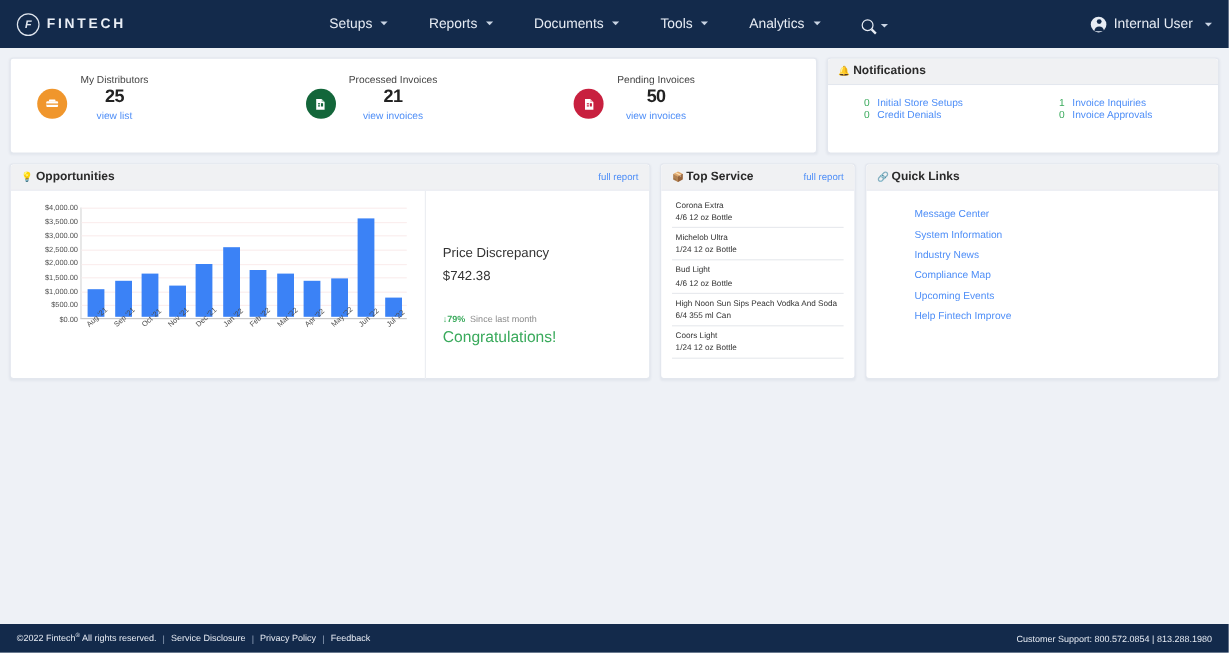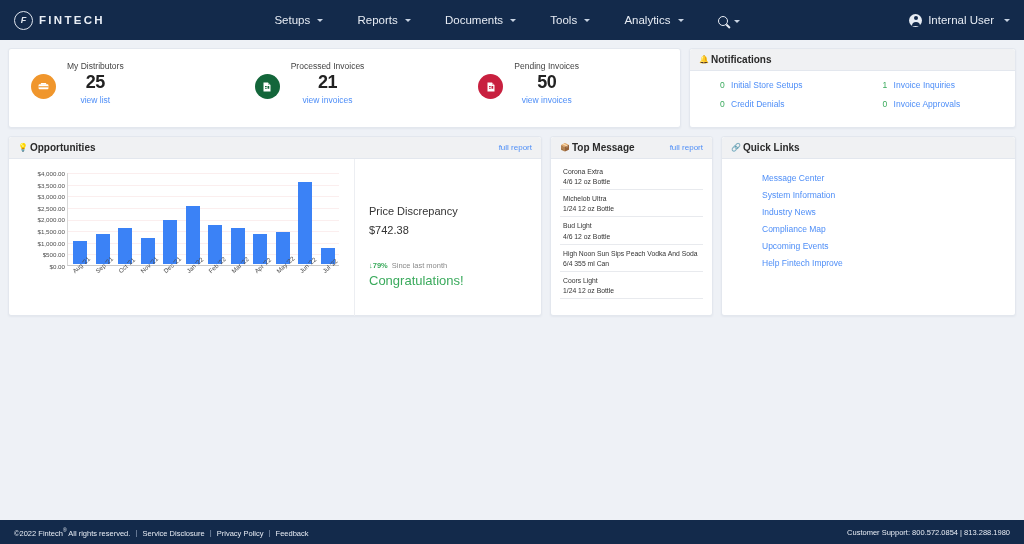--- a/index.html
+++ b/index.html
@@ -55,26 +55,26 @@
 
   
   .stats { flex: 0 0 673px; height: 80px; display: flex; align-items: flex-start; padding: 12px 0 0 0;}
   .stat { flex: 1; display: flex; gap: 11px; padding-left: 22px; }
   .stat-icon {
     width: 25px; height: 25px; border-radius: 50%; flex: 0 0 25px;
     display: flex; align-items: center; justify-content: center; margin-top: 13px;
   }
   .stat-body { display: flex; flex-direction: column; text-align: center; }
   .stat-label { font-size: 8.5px; color: #444; margin-bottom: 1px; }
-  .stat-value { font-size: 18px; font-weight: 700; color: #222; line-height: 1.15; letter-spacing:-0.5px;}
+  .stat-value { font-size: 15px; font-weight: 700; color: #222; line-height: 1.15; letter-spacing:-0.5px;}
   .stat-link { font-size: 8.5px; color: #4e8ef7; margin-top: 2px; cursor:pointer;}
 
   
   .notif { flex: 1; height: 80px; }
-  .notif-body { padding: 9px 0 0 0; display: grid; grid-template-columns: 1fr 1fr; row-gap: 9px; }
+  .notif-body { padding: 9px 0 0 0; display: grid; grid-template-columns: 1fr 1fr; }
   .notif-item { font-size: 8.5px; padding-left: 30px; white-space: nowrap; }
   .notif-count { color: #3aaa5c; margin-right: 4px; }
   .notif-link { color: #4e8ef7; cursor: pointer; }
 
   
   .opps { flex: 0 0 502px; height: 180px; }
   .opps-body { display: flex; height: 157px; }
   .chart-wrap { position: relative; width: 345px; height: 157px; padding: 9px 0 0 0; }
   .y-axis { position:absolute; left: 4px; top: 11px; width: 52px; }
   .y-tick { font-size: 6.2px; color:#4d4d4d; text-align: right; height: 11.6px; line-height: 7px; }
@@ -347,21 +347,21 @@
             </div>
             <div class="discrep-congrats">Congratulations!</div>
           </div>
         </div>
       </div>
 
       <div class="card products">
         <div class="card-head">
           <div class="card-title">
             <span style="font-size:8px">📦</span>
-            <span>Top Message</span>
+            <span>Top Service</span>
           </div>
           <div class="full-report">full report</div>
         </div>
         <div class="prod-list">
           <div class="prod-item">
             <div class="prod-name">Corona Extra</div>
             <div class="prod-size">4/6 12 oz Bottle</div>
           </div>
           <div class="prod-item">
             <div class="prod-name">Michelob Ultra</div>

